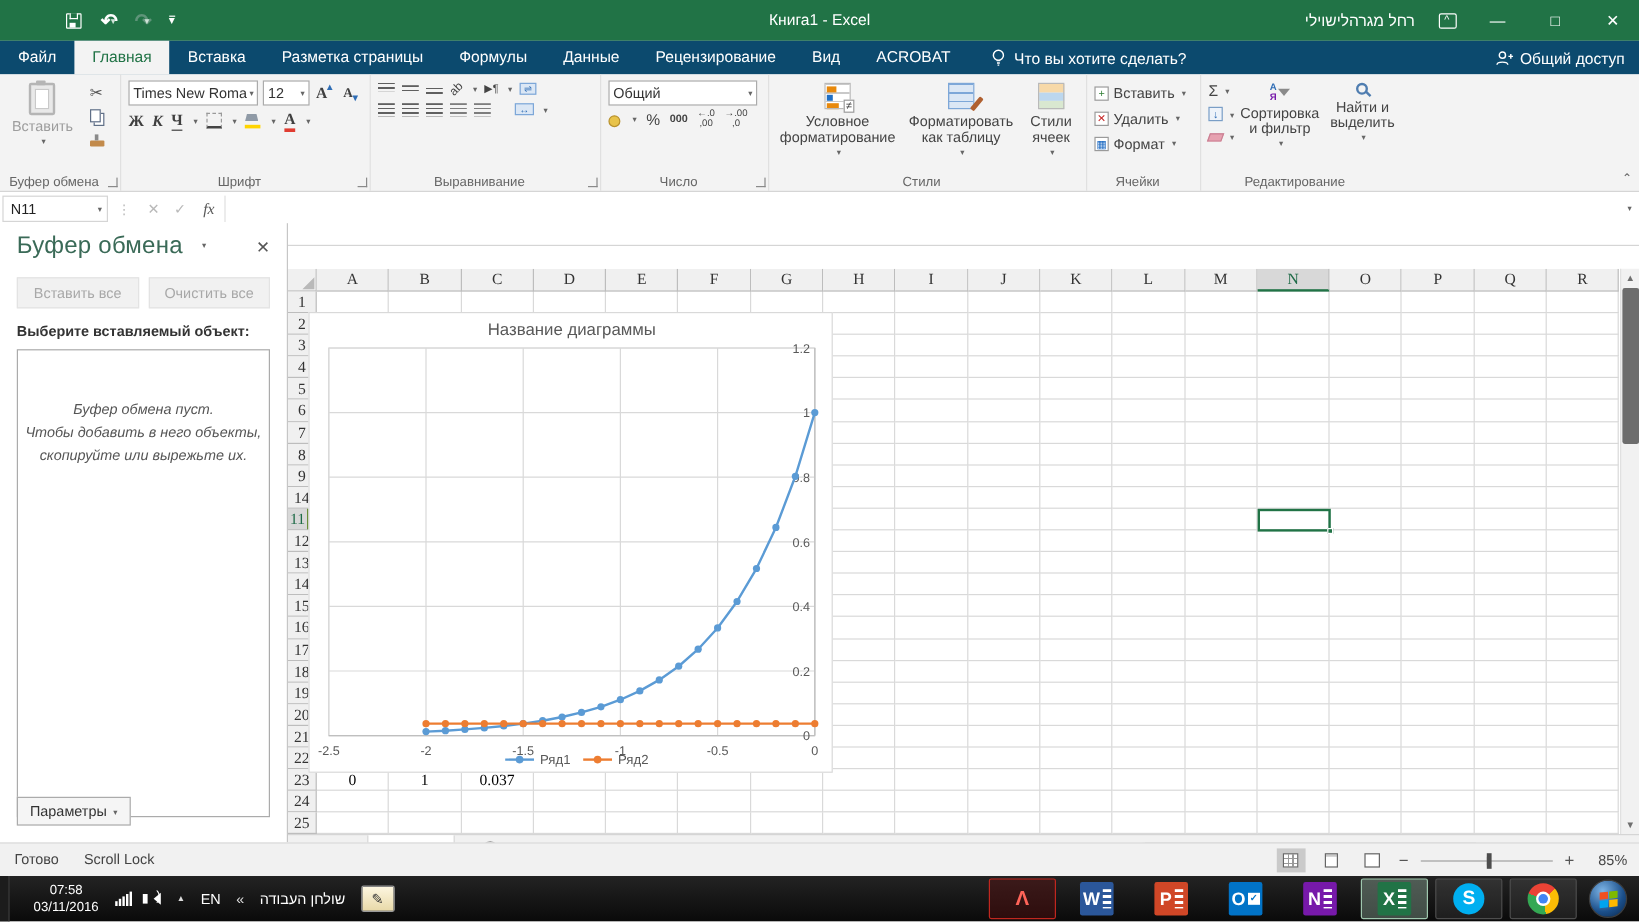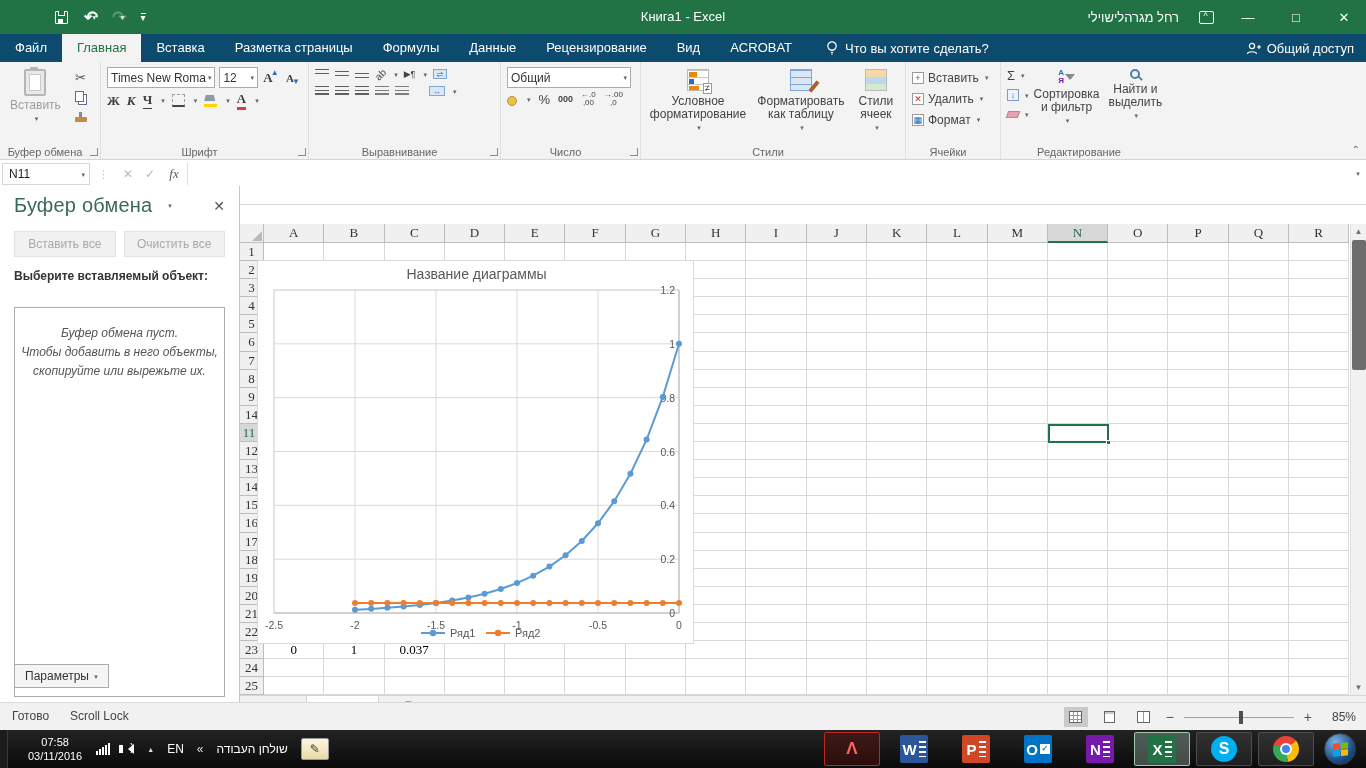--- a/index.html
+++ b/index.html
@@ -102,31 +102,31 @@
 
   
   #clip-pane { position:absolute; left:0; top:-19px; width:240px; height:516px; background:#fff; border-right:1px solid #c6c6c6; padding:8px 14px; }
   #cp-head { display:flex; align-items:center; }
   #cp-title { font-size:20px; color:#3a6a57; letter-spacing:.2px; }
   #cp-head .cr { margin-left:14px; }
   #cp-close { margin-left:auto; color:#555; font-size:14px; }
   #cp-btns { display:flex; gap:8px; margin-top:14px; }
   .cp-btn { flex:1; text-align:center; background:#f1f1f1; border:1px solid #e3e3e3; color:#a8a8a8; font-size:12px; padding:5px 0; }
   #cp-prompt { margin-top:12px; font-weight:bold; font-size:12px; color:#333; }
-  #cp-box { margin-top:24px; height:390px; border:1px solid #ababab; background:#fff; padding-top:16px; }
+  #cp-box { margin-top:8px; height:390px; border:1px solid #ababab; background:#fff; padding-top:40px; }
   #cp-box p { text-align:center; font-style:italic; font-size:12px; color:#555; line-height:19px; font-family:"Liberation Sans",sans-serif; }
   #cp-options { position:absolute; left:14px; bottom:14px; border:1px solid #ababab; background:#f5f5f5; font-size:12px; color:#333; padding:4px 10px; }
 
   
   #grid-wrap { position:absolute; left:240px; top:19px; width:1110px; height:472px; overflow:hidden; }
   #grid { display:grid; grid-template-columns:24px repeat(18,60.3px); grid-template-rows:19px repeat(25,18.1px); }
   .gh { background:#f0f0f0; border-right:1px solid #bdbdbd; border-bottom:1px solid #bdbdbd; font-family:"Liberation Serif",serif; font-size:13px; color:#333; text-align:center; line-height:18px; position:relative; }
   .gh.sel { background:#d8d8d8; color:#1e6b47; }
   .gh.selc { border-bottom:2px solid #217346; }
-  .gh.selr { border-right:6px solid #4d7c0f; }
+  .gh.selr { border-right:8px solid #4d7c0f; }
   .corner { background:#f0f0f0; border-right:1px solid #bdbdbd; border-bottom:1px solid #bdbdbd; position:relative; }
   .corner::after { content:""; position:absolute; right:1px; bottom:1px; border-left:10px solid transparent; border-bottom:10px solid #b9b9b9; }
   .gc { border-right:1px solid #d9d9d9; border-bottom:1px solid #d9d9d9; font-family:"Liberation Serif",serif; font-size:13px; color:#000; text-align:center; line-height:17px; overflow:visible; white-space:nowrap; }
 
   
   #chart-box { position:absolute; left:257px; top:55px; width:437px; height:384px; background:#fff; border:1px solid #d9d9d9; }
 
   
   #sel-box { position:absolute; left:1048px; top:219px; width:61px; height:19px; border:2px solid #217346; background:transparent; }
   #sel-box .handle { position:absolute; right:-4px; bottom:-4px; width:5px; height:5px; background:#217346; border:1px solid #fff; }

